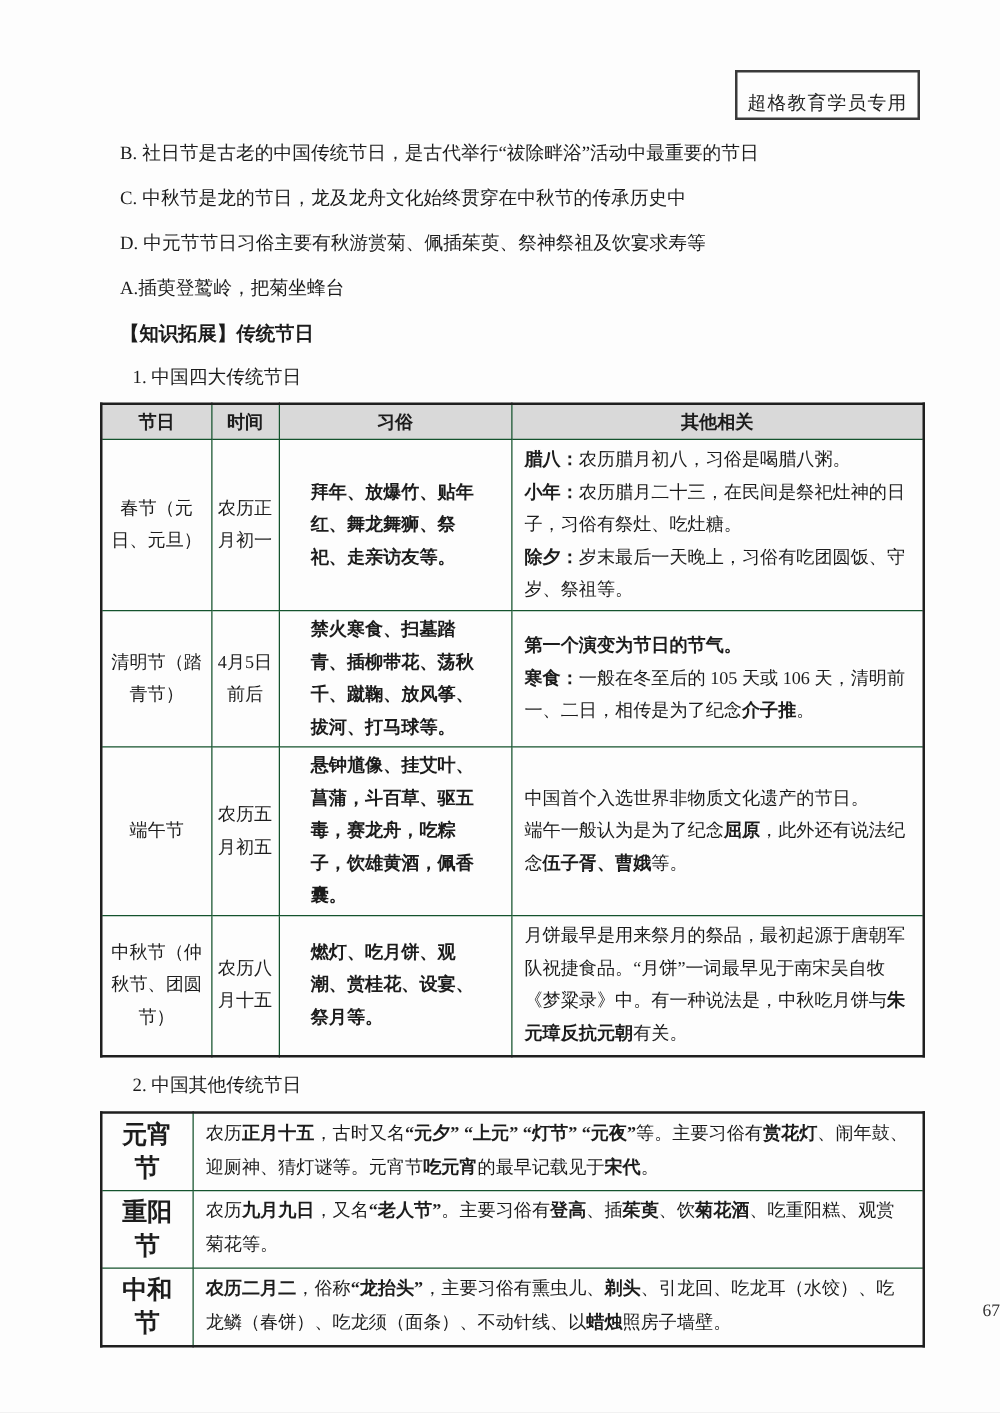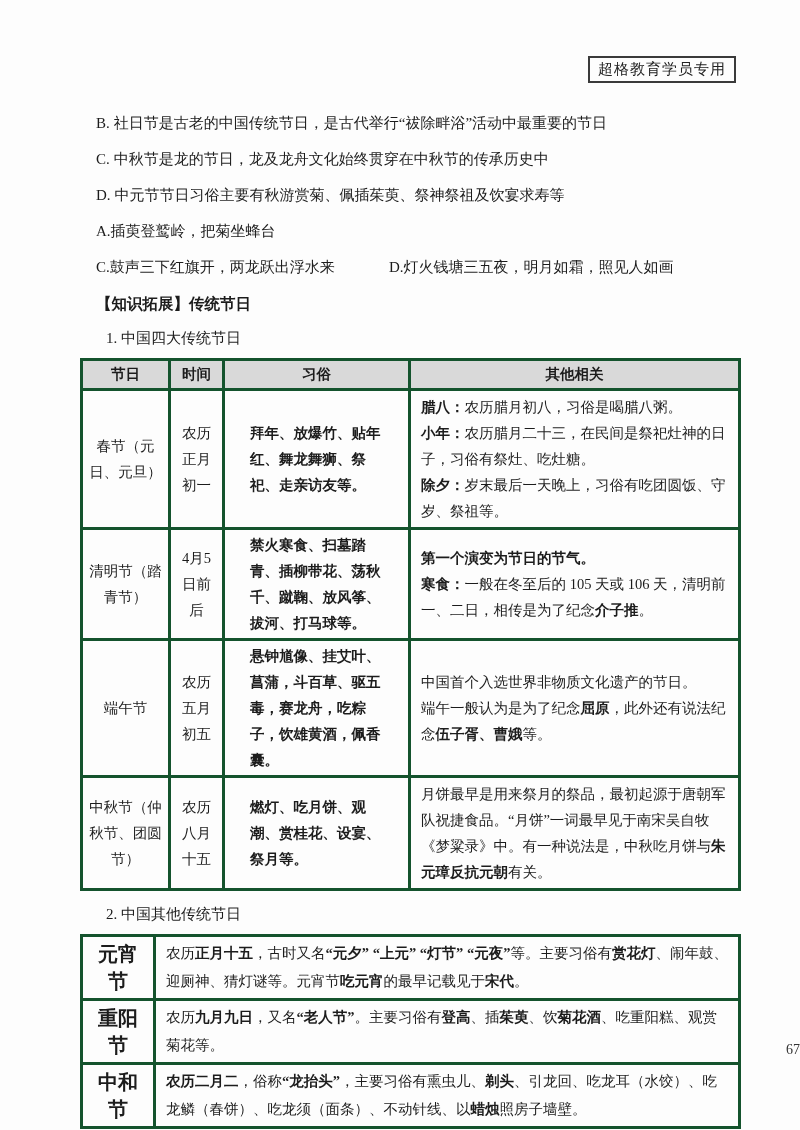--- a/index.html
+++ b/index.html
@@ -3,34 +3,34 @@
 <meta charset="utf-8">
 <style>
   html,body { margin:0; padding:0; background:#e8e8e8; }
   .page {
     position:relative; width:800px; height:1130px; margin:0 auto;
     background:#fdfdfd; color:#1c1c1c; overflow:hidden;
     font-family:"Liberation Serif","DejaVu Serif",serif;
   }
   .badge {
     position:absolute; top:56px; right:64px;
-    border:2px solid #3a3a3a; padding:2px 8px 2px;
+    border:2px solid #3a3a3a; padding:15px 8px 2px;
     font-size:15px; letter-spacing:1px; color:#222;
   }
   .content { position:absolute; left:80px; top:114px; width:658px; }
   .line { margin:0 0 17px 16px; font-size:15px; line-height:19px; }
   .line .lbl { margin-right:4px; }
   .two-col { display:flex; margin:0 0 17px 16px; font-size:15px; line-height:19px; }
   .two-col .col-a { width:293px; flex:none; }
   .two-col .col-b { flex:1; }
   .heading { margin:2px 0 16px 16px; font-size:15.5px; line-height:19px; font-weight:bold; }
   .subheading { margin:0 0 10px 26px; font-size:15px; line-height:19px; font-weight:normal; }
   table { border-collapse:collapse; width:658px; table-layout:fixed;
           font-size:14.5px; border:2px solid #1f1f1f; margin:0 0 8px 0; }
-  th, td { border:3px solid #14532d; vertical-align:middle; }
+  th, td { border:1px solid #14532d; vertical-align:middle; }
   .t1 th { background:#d9d9d9; font-weight:bold; height:25px; padding:1px 4px; text-align:center; }
   .c-festival { text-align:center; padding:2px 6px; line-height:26px; }
   .c-time { text-align:center; padding:2px 4px; line-height:26px; }
   .c-customs { padding:2px 25px; line-height:26px;font-weight:bold; }
   .c-related { padding:3px 10px; line-height:26px; }
   .para { margin:0; }
   .b { font-weight:bold; }
   .t2 { margin-top:6px; }
   .c-festival2 { text-align:center; font-weight:bold; padding:2px 6px; font-size:20px; }
   .c-desc { padding:3px 10px; line-height:27.5px; }
@@ -46,24 +46,20 @@
 
   <div class="content">
 
     <p class="line"><span class="lbl">B.</span><span>社日节是古老的中国传统节日，是古代举行“祓除畔浴”活动中最重要的节日</span></p>
     <p class="line"><span class="lbl">C.</span><span>中秋节是龙的节日，龙及龙舟文化始终贯穿在中秋节的传承历史中</span></p>
     <p class="line"><span class="lbl">D.</span><span>中元节节日习俗主要有秋游赏菊、佩插茱萸、祭神祭祖及饮宴求寿等</span></p>
 
 
     <div class="two-col">
       <span class="col-a"><span class="lbl">A.</span><span>插萸登鹫岭，把菊坐蜂台</span></span>
-    </div>
-    <div class="two-col">
-      <span class="col-a"><span class="lbl">C.</span><span>鼓声三下红旗开，两龙跃出浮水来</span></span>
-      <span class="col-b"><span class="lbl">D.</span><span>灯火钱塘三五夜，明月如霜，照见人如画</span></span>
     </div>
 
     <p class="heading">【知识拓展】传统节日</p>
     <p class="subheading">1. 中国四大传统节日</p>
 
     <table class="t1">
       <colgroup>
           <col style="width:88px">
           <col style="width:54px">
           <col style="width:186px">

